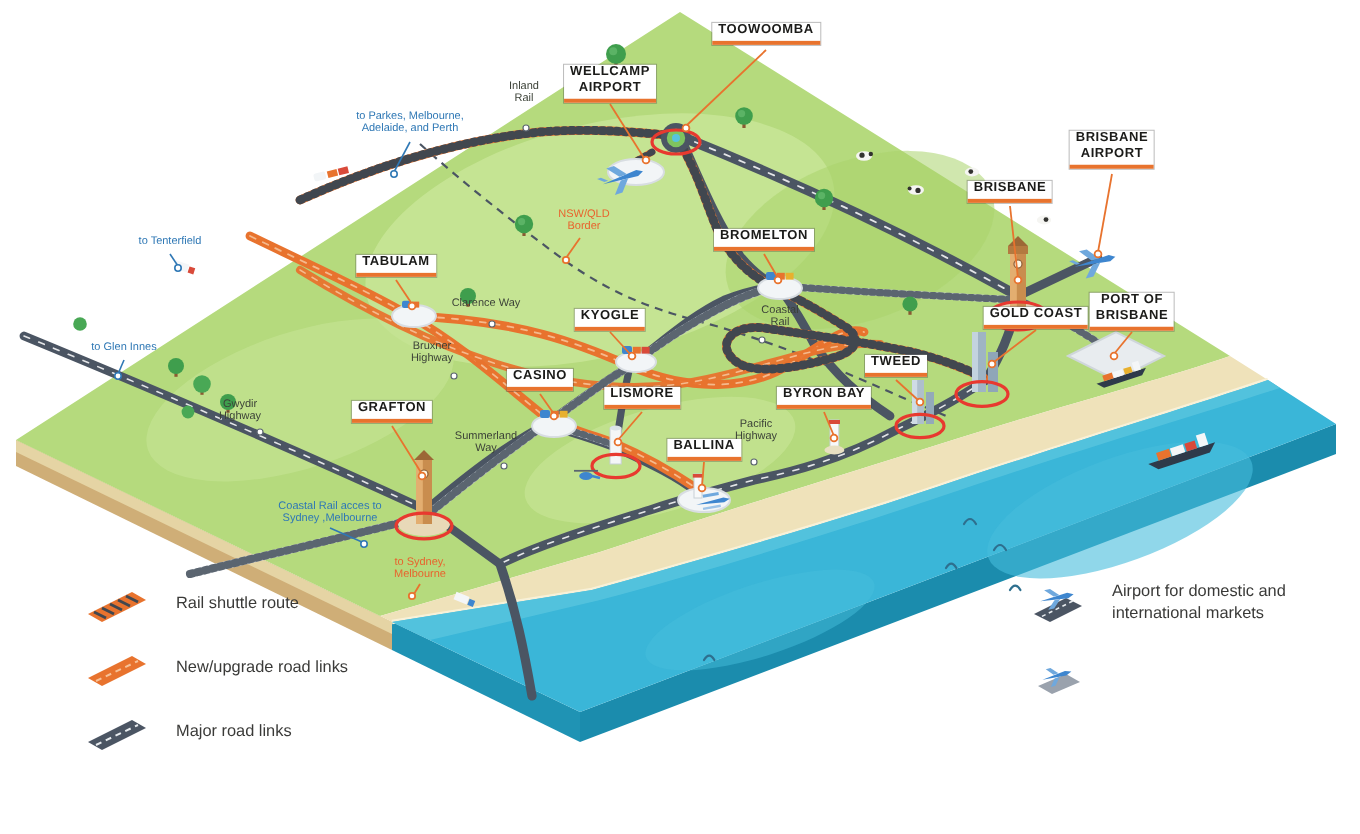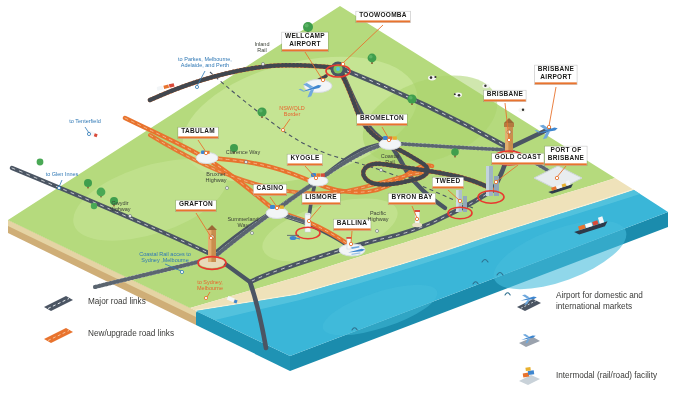--- a/index.html
+++ b/index.html
@@ -442,34 +442,49 @@
 
 <div class="lbl orange-dest" style="left:292px;top:111px">NSW/QLD
 Border</div>
 <div class="lbl orange-dest" style="left:210px;top:285px">to Sydney,
 Melbourne</div>
 
 <div class="legend legend-left">
   <div class="legend-item">
     <span class="ic">
       <svg width="36" height="24" viewBox="0 0 36 24">
-        <polygon points="4,17 26,6 33,10 11,21" fill="#4b5563"></polygon>
-        <line x1="8" y1="16.5" x2="29" y2="6.5" stroke="#e8ecef" stroke-width="1" stroke-dasharray="3 2.4" transform="translate(0,2)"></line>
+        <polygon points="4,17 26,6 33,10 11,21" fill="#e8732e"></polygon>
+        <g stroke="#41474f" stroke-width="1.4">
+          <line x1="7" y1="16" x2="13" y2="19"></line>
+              <line x1="11" y1="14" x2="17" y2="17"></line>
+          <line x1="15" y1="12" x2="21" y2="15"></line>
+              <line x1="19" y1="10" x2="25" y2="13"></line>
+          <line x1="23" y1="8" x2="29" y2="11"></line>
+        </g>
       </svg>
         </span>
-    <span class="txt">Major road links</span>
+    <span class="txt">Rail shuttle route</span>
   </div>
   <div class="legend-item">
     <span class="ic">
       <svg width="36" height="24" viewBox="0 0 36 24">
         <polygon points="4,17 26,6 33,10 11,21" fill="#e8732e"></polygon>
         <line x1="8" y1="16.5" x2="29" y2="6.5" stroke="#f6c197" stroke-width="1" stroke-dasharray="3 2.4" transform="translate(0,2)"></line>
       </svg>
         </span>
     <span class="txt">New/upgrade road links</span>
+  </div>
+  <div class="legend-item">
+    <span class="ic">
+      <svg width="36" height="24" viewBox="0 0 36 24">
+        <polygon points="4,17 26,6 33,10 11,21" fill="#4b5563"></polygon>
+        <line x1="8" y1="16.5" x2="29" y2="6.5" stroke="#e8ecef" stroke-width="1" stroke-dasharray="3 2.4" transform="translate(0,2)"></line>
+      </svg>
+        </span>
+    <span class="txt">Major road links</span>
   </div>
 </div>
 
 <div class="legend legend-right">
   <div class="legend-item">
     <span class="ic">
       <svg width="30" height="24" viewBox="0 0 30 24">
         <polygon points="3,17 19,9 27,13 11,21" fill="#4b5563"></polygon>
         <line x1="7" y1="16.6" x2="23" y2="8.6" stroke="#e8ecef" stroke-width=".8" stroke-dasharray="2 1.8" transform="translate(0,1.6)"></line>
         <g transform="translate(14,9) rotate(-12)">
@@ -486,26 +501,15 @@
       <svg width="30" height="24" viewBox="0 0 30 24">
         <polygon points="5,16 19,10 26,14 12,20" fill="#9aa2ad"></polygon>
         <g transform="translate(14,11) rotate(-16)">
           <polygon points="-7,0 5,-1.2 8,0 5,1.2" fill="#3e86cf"></polygon>
           <polygon points="-1,-1 -4,-4.6 -1.6,-4.6 1.6,-1" fill="#6fa8dd"></polygon>
           <polygon points="-1,1 -4,4.6 -1.6,4.6 1.6,1" fill="#6fa8dd"></polygon>
         </g>
       </svg>
         </span>
   </div>
-  <div class="legend-item">
-    <span class="ic">
-      <svg width="30" height="24" viewBox="0 0 30 24">
-        <polygon points="5,17 17,11 26,15 14,21" fill="#c9d2d9"></polygon>
-        <rect x="9" y="9" width="6" height="4" fill="#e8732e" transform="rotate(-8 12 11)"></rect>
-        <rect x="14" y="6.6" width="6" height="4" fill="#3e86cf" transform="rotate(-8 17 8.6)"></rect>
-        <rect x="11.6" y="3.4" width="5" height="3.4" fill="#e8b02e" transform="rotate(-8 14 5)"></rect>
-      </svg>
-        </span>
-    <span class="txt">Intermodal (rail/road) facility</span>
-  </div>
 </div>
 
 </div>
 
 </body></html>

